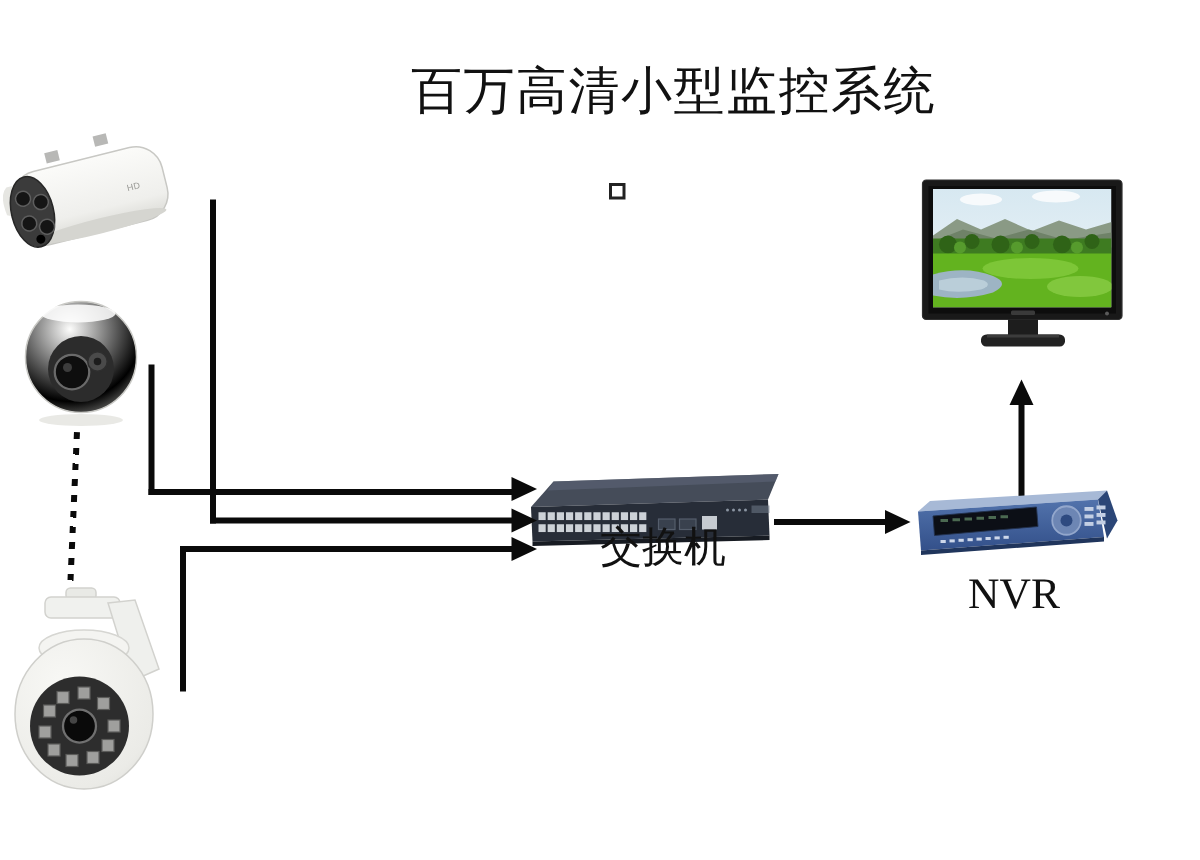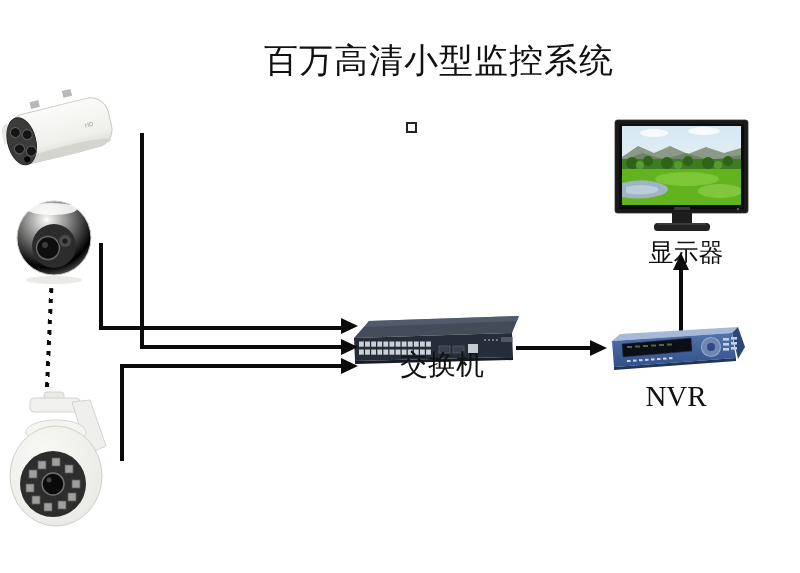--- a/index.html
+++ b/index.html
@@ -5,21 +5,21 @@
   :root{
     --line:#0a0a0a; --text:#111111;
   }
   html,body{margin:0;padding:0;background:#fff;}
   #stage{
     position:relative;width:800px;height:573px;background:#fff;overflow:hidden;
     font-family:"Liberation Serif","DejaVu Serif",serif;color:var(--text);
   }
   .abs{position:absolute;}
   .title{
-    left:229px;top:38px;width:420px;text-align:center;
+    left:239px;top:38px;width:420px;text-align:center;
     font-size:34px;letter-spacing:1px;white-space:nowrap;
   }
   .label{white-space:nowrap;text-align:center;}
   .label-switch{left:382px;top:346px;width:120px;font-size:28px;}
   .label-nvr{left:626px;top:364px;width:100px;font-size:29px;margin-top:16px;}
   .label-monitor{left:636px;top:236px;width:100px;font-size:25px;}
   .stray-square{
     left:406px;top:122px;width:7px;height:7px;border:2px solid #222;background:#fff;
   }
   .hline{height:4px;background:var(--line);}
@@ -282,17 +282,16 @@
     </svg>
   </div>
 
   <div class="abs ah-right" style="left:341px;top:318px;"></div>
   <div class="abs ah-right" style="left:341px;top:339px;"></div>
   <div class="abs ah-right" style="left:341px;top:358px;"></div>
   <div class="abs ah-right" style="left:590px;top:340px;"></div>
 
   <div class="abs label label-switch">交换机</div>
   <div class="abs label label-nvr">NVR</div>
-  <div class="abs label label-monitor">显示器</div>
 
   <div class="abs ah-up" style="left:673px;top:253px;"></div>
 
 </div>
 
 </body></html>

